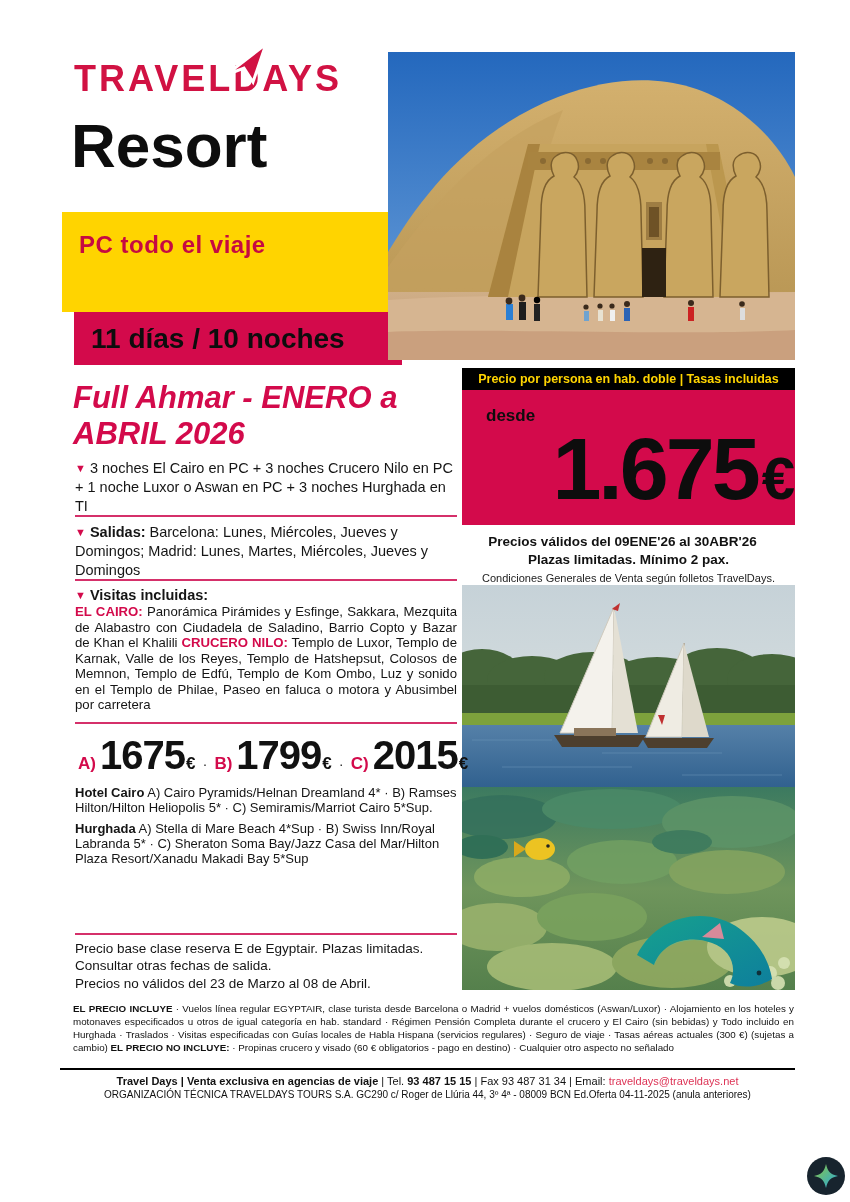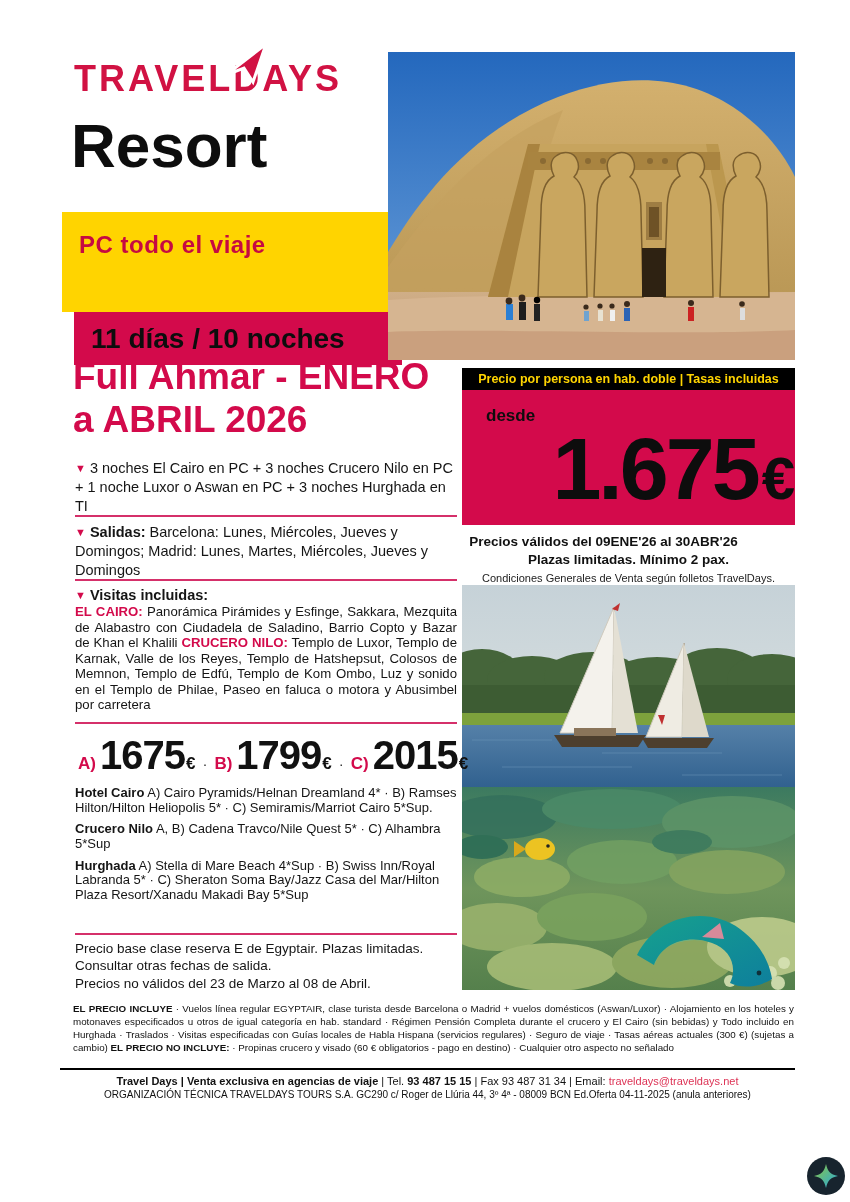--- a/index.html
+++ b/index.html
@@ -35,30 +35,30 @@
   .price-bar { position:absolute; left:462px; top:368px; width:333px; height:22px;
                background:#000; color:#ffd400; font-size:12.5px; font-weight:bold;
                text-align:center; line-height:22px; }
   .price-box { position:absolute; left:462px; top:390px; width:333px; height:135px;
                background:#d30a4b; color:#0d0d0d; }
   .price-box .desde { position:absolute; left:24px; top:16px; font-size:17px; font-weight:bold; }
   .price-box .big { position:absolute; left:0; right:0; top:28px; text-align:right;
                     padding-left:34px; white-space:nowrap; }
   .price-box .big .amt { font-size:88px; font-weight:bold; letter-spacing:-3px; }
   .price-box .big .eur { font-size:60px; font-weight:bold; margin-left:4px; }
-  .valid1 { position:absolute; left:437px; top:534px; width:333px; text-align:center;
+  .valid1 { position:absolute; left:456px; top:534px; width:333px; text-align:center;
             font-size:13.5px; font-weight:bold; }
   .valid2 { position:absolute; left:462px; top:552px; width:333px; text-align:center;
             font-size:13.5px; font-weight:bold; }
   .conds  { position:absolute; left:452px; top:572px; width:353px; text-align:center;
             font-size:11px; color:#222; }
 
   
-  .offer-title { position:absolute; left:73px; top:356px; width:385px; font-size:37px;
-                 font-weight:bold; color:#d30a4b; line-height:1.16; }
+  .offer-title { position:absolute; left:73px; top:380px; width:385px; font-size:31px;
+                 font-weight:bold; color:#d30a4b; line-height:1.16;font-style:italic; }
   .col { position:absolute; left:75px; width:382px; font-size:14.5px; line-height:1.3; color:#151515; }
   .marker { color:#d30a4b; font-size:11px; position:relative; top:-1px; }
   .rule { position:absolute; left:75px; width:382px; border-top:2px solid #d5врв0a4b; }
   hr.rule { border:none; border-top:2px solid #d5306a; height:0; }
   .b1 { top:459px; }
   .hr1 { top:515px; }
   .b2 { top:523px; }
   .hr2 { top:579px; }
   .b3h { top:586px; font-weight:bold; }
   .visits { top:604px; font-size:13.2px; line-height:1.18; text-align:justify; }
@@ -319,21 +319,20 @@
       <span class="num">1799</span>
       <span class="eu">€</span>
       <span class="dot">·</span>
     <span class="lab">C)</span>
       <span class="num">2015</span>
       <span class="eu">€</span>
   </div>
 
   <div class="hotels">
     <p><b>Hotel Cairo</b><span>  A) Cairo Pyramids/Helnan Dreamland 4* · B) Ramses Hilton/Hilton Heliopolis 5* · C) Semiramis/Marriot Cairo 5*Sup.</span></p>
-    <p><b>Crucero Nilo</b><span>  A, B) Cadena Travco/Nile Quest 5* · C) Alhambra 5*Sup</span></p>
     <p><b>Hurghada</b><span>  A) Stella di Mare Beach 4*Sup · B) Swiss Inn/Royal Labranda 5* ·  C) Sheraton Soma Bay/Jazz Casa del Mar/Hilton Plaza Resort/Xanadu Makadi Bay 5*Sup</span></p>
   </div>
   <hr class="rule hr4">
 
   <div class="col note1">Precio base clase reserva E de  Egyptair.  Plazas limitadas. Consultar otras fechas de salida.</div>
   <div class="col note2">Precios no válidos del 23 de Marzo al 08 de Abril.</div>
 
   <div class="fineprint"><b>EL PRECIO INCLUYE</b><span>  · Vuelos línea regular EGYPTAIR,  clase turista desde Barcelona o Madrid + vuelos domésticos (Aswan/Luxor) · Alojamiento en los hoteles y motonaves especificados u otros de igual categoría en hab. standard · Régimen Pensión Completa durante el crucero y El Cairo (sin bebidas) y Todo incluido en Hurghada · Traslados · Visitas especificadas con Guías locales de Habla Hispana (servicios regulares) · Seguro de viaje · Tasas aéreas  actuales (300 €) (sujetas a cambio) </span><b>EL PRECIO NO INCLUYE:</b><span> · Propinas crucero y visado (60 € obligatorios - pago en destino) · Cualquier otro aspecto no señalado</span></div>
 
   <div class="footer">

